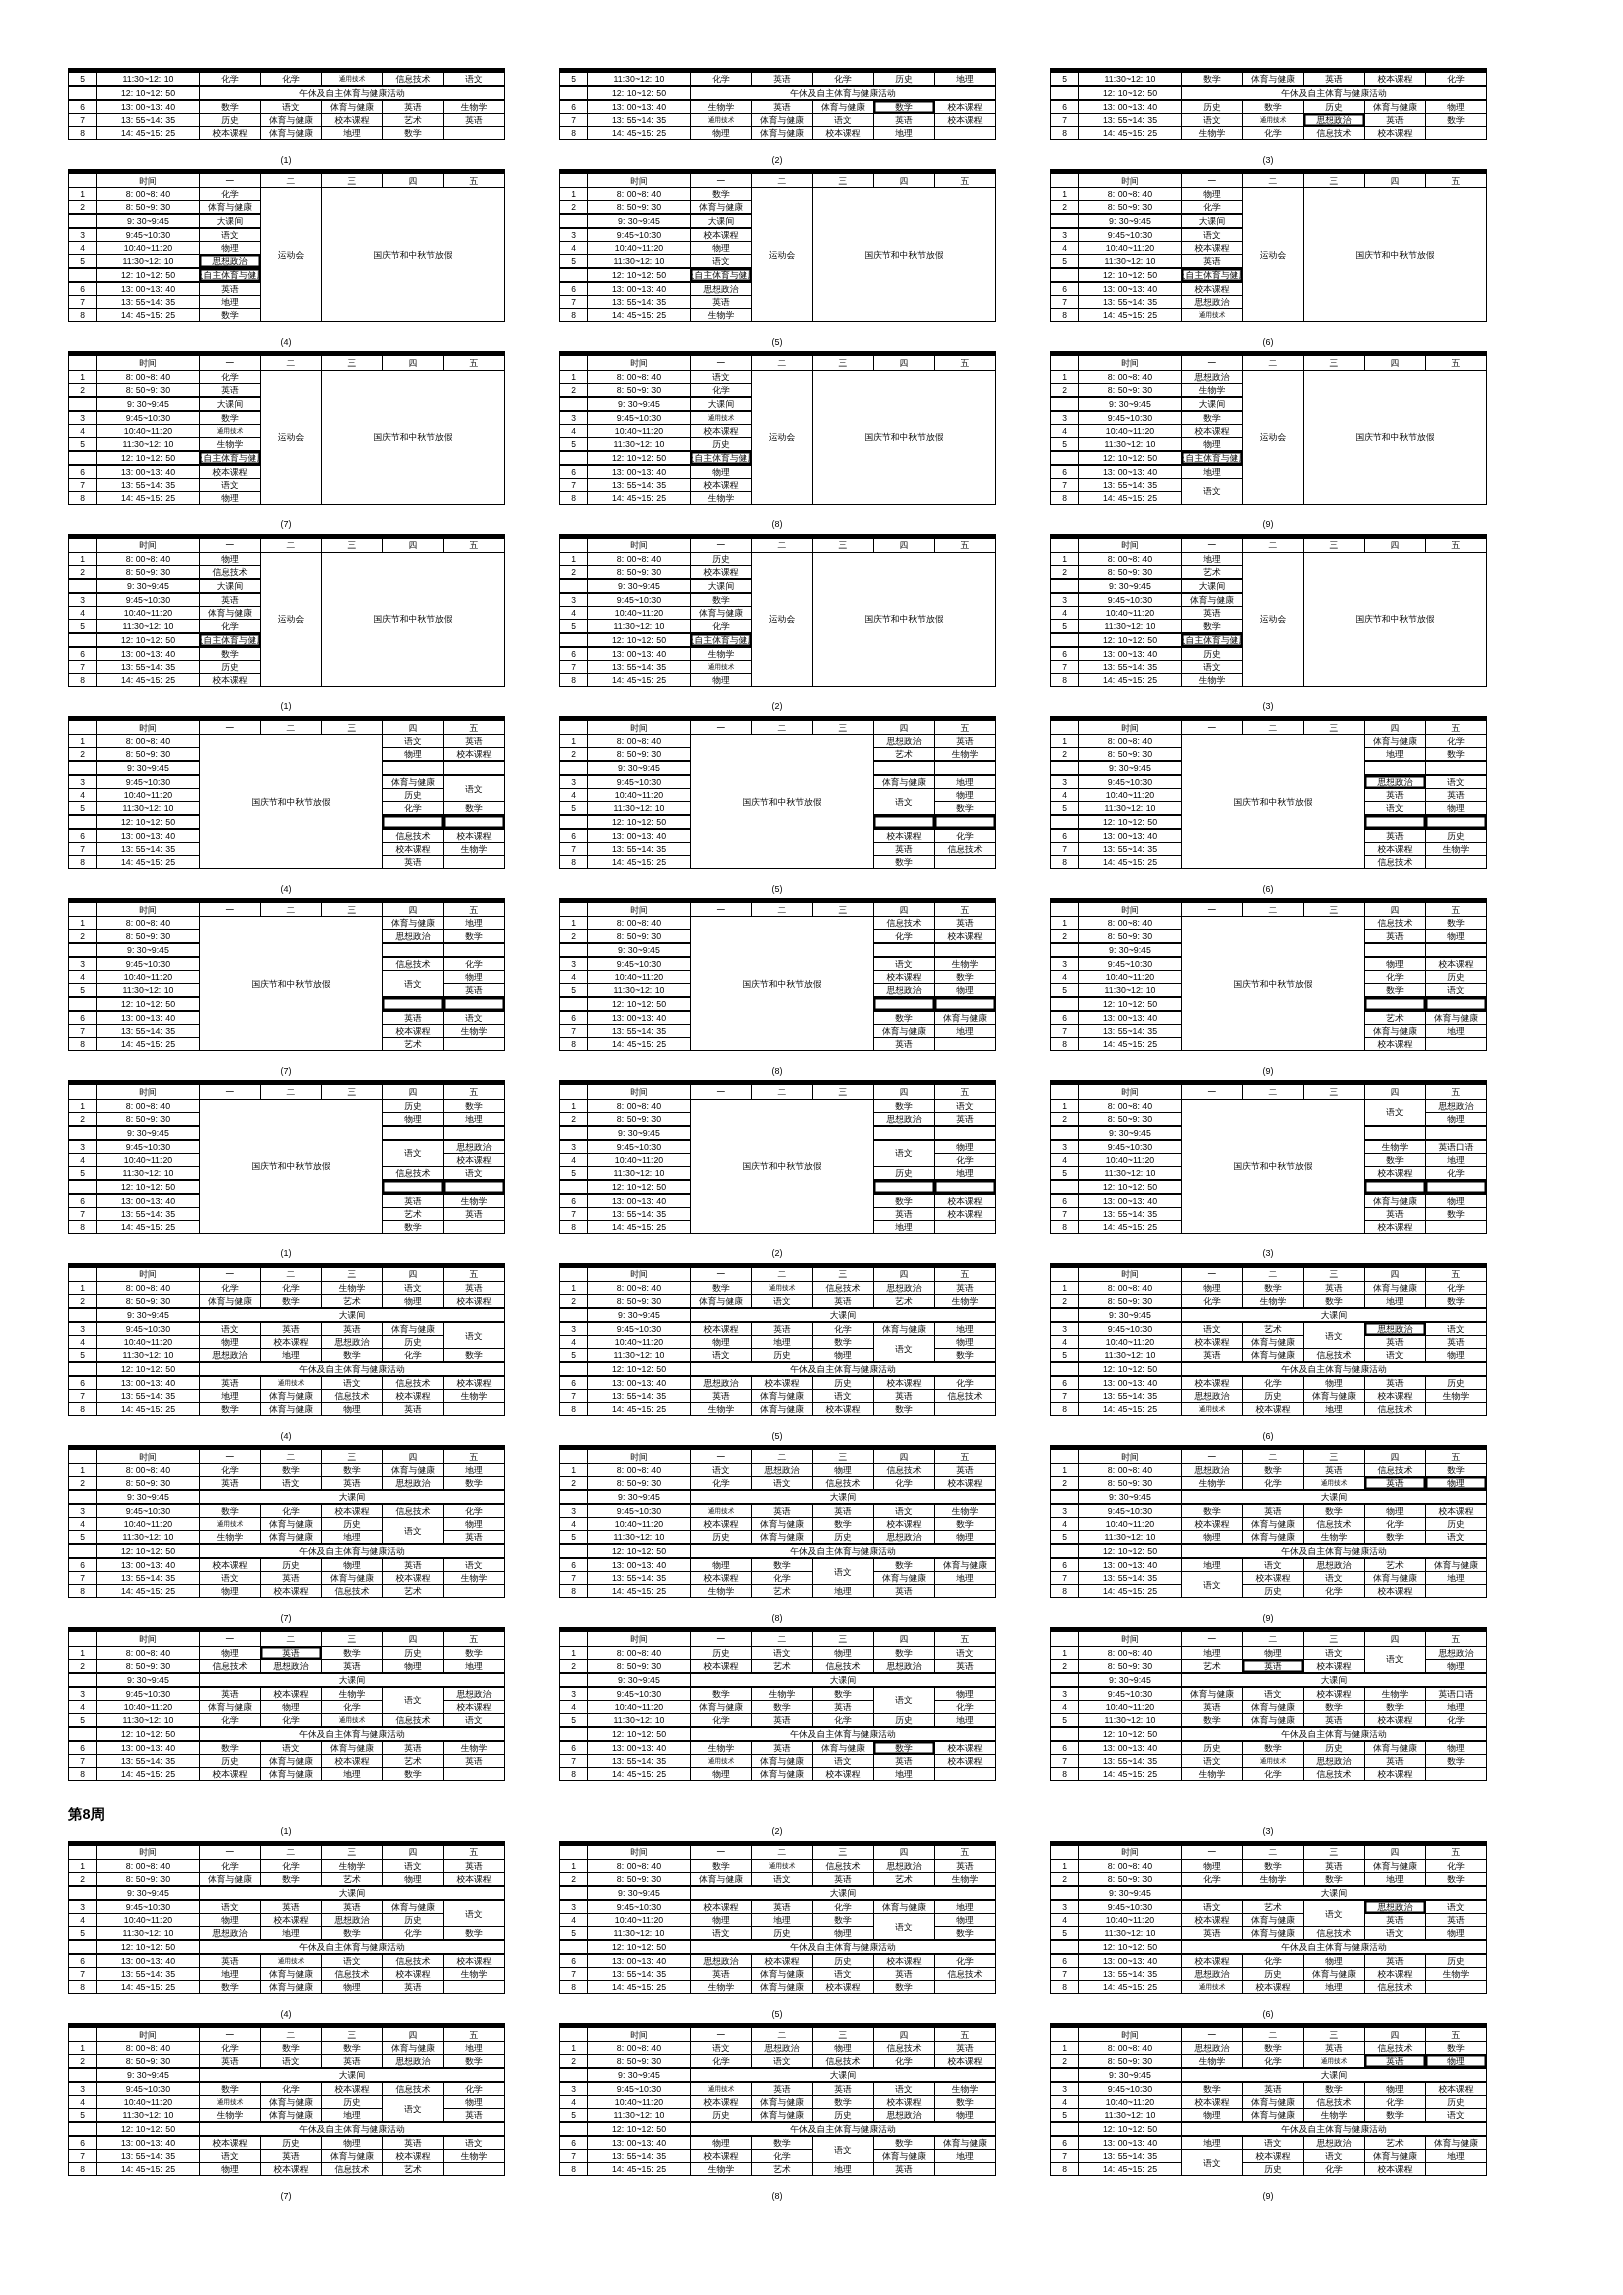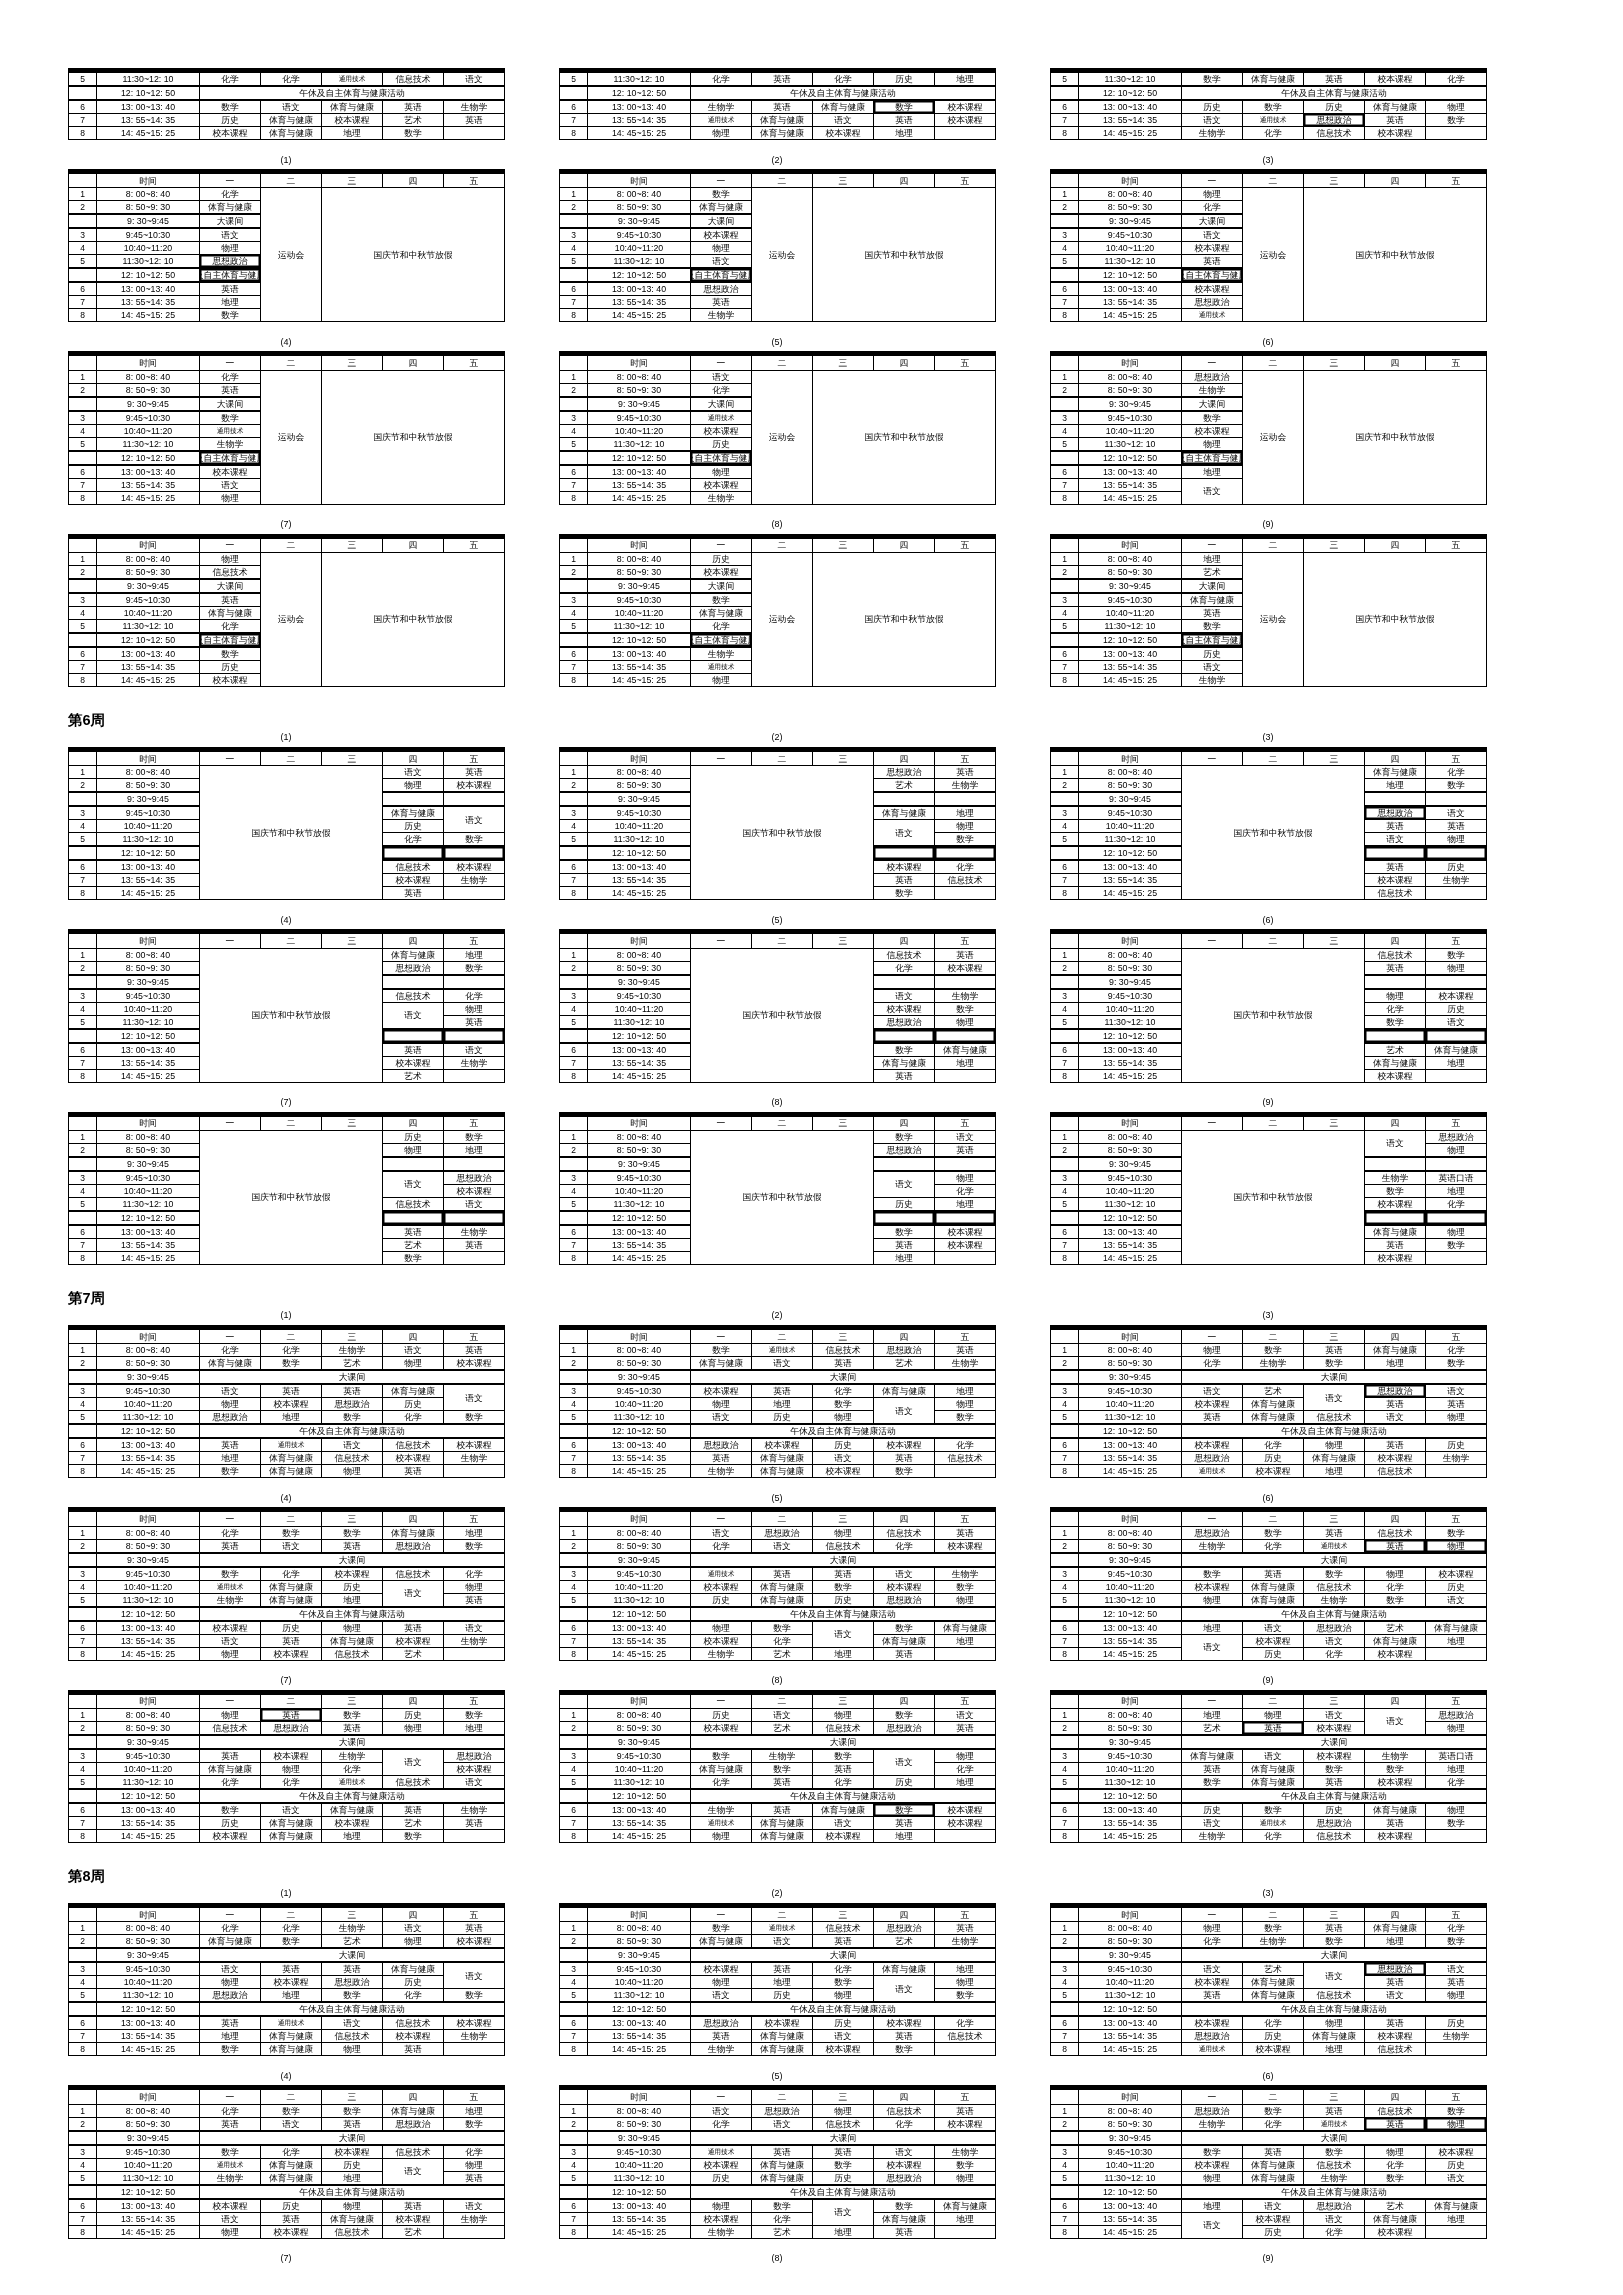--- a/index.html
+++ b/index.html
@@ -906,21 +906,20 @@
             </tr>
             <tr>
               <td class="num">8</td>
               <td class="time">14: 45~15: 25</td>
               <td>生物学</td>
             </tr>
           </tbody>
         </table>
       </div>
     </div>
-    <div class="week-label">第6周</div>
     <div class="tables-row">
       <div class="tbl-wrap">
         <div class="tbl-title">(1)</div>
         <table class="tt">
           <colgroup>
             <col style="width: 28px;">
             <col style="width: 103px;">
             <col style="width: 61px;">
             <col style="width: 61px;">
             <col style="width: 61px;">
@@ -1681,21 +1680,20 @@
             <tr>
               <td class="num">8</td>
               <td class="time">14: 45~15: 25</td>
               <td>校本课程</td>
               <td></td>
             </tr>
           </tbody>
         </table>
       </div>
     </div>
-    <div class="week-label">第7周</div>
     <div class="tables-row">
       <div class="tbl-wrap">
         <div class="tbl-title">(1)</div>
         <table class="tt">
           <colgroup>
             <col style="width: 28px;">
             <col style="width: 103px;">
             <col style="width: 61px;">
             <col style="width: 61px;">
             <col style="width: 61px;">

